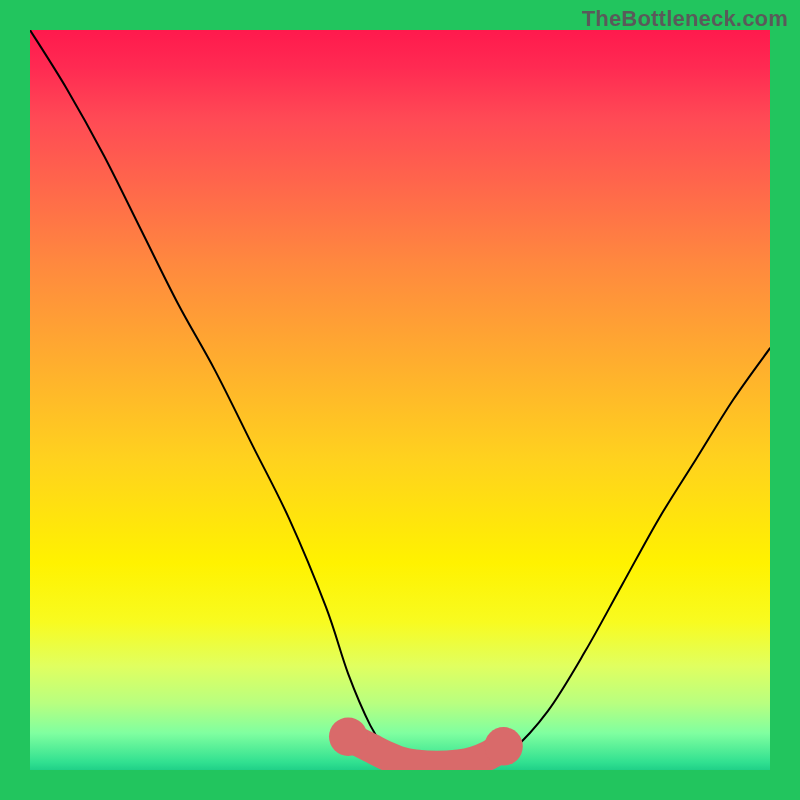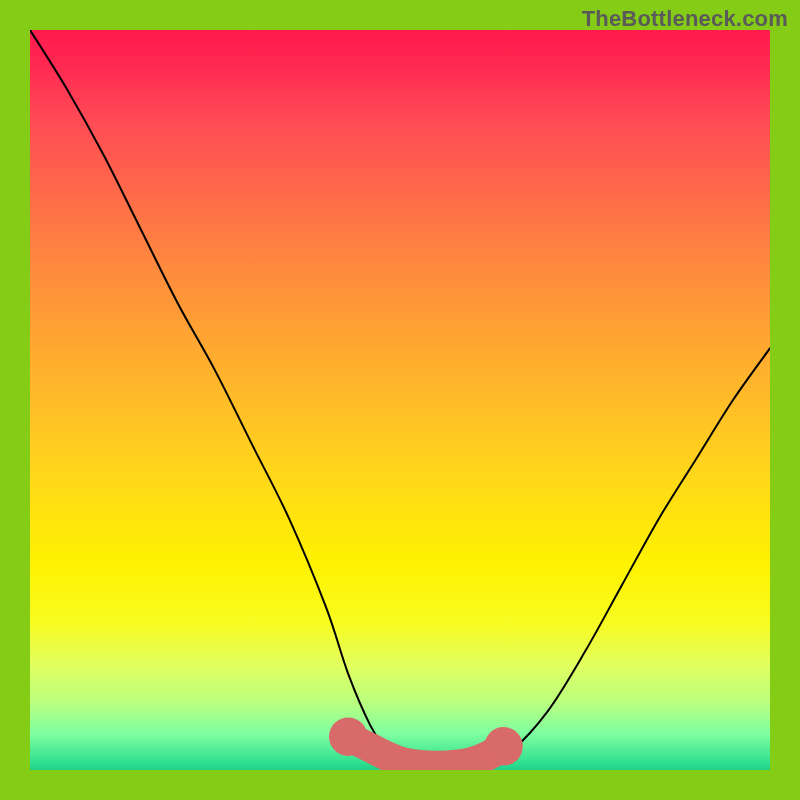--- a/index.html
+++ b/index.html
@@ -1,21 +1,21 @@
 <!DOCTYPE html>
 <html><head>
 <meta charset="utf-8">
 <style>
   * { margin: 0; padding: 0; box-sizing: border-box; }
   html, body { width: 800px; height: 800px; overflow: hidden; background: #000; }
   .frame {
     position: relative;
     width: 800px;
     height: 800px;
-    background: #84cc16;
+    background: #22c55e;
   }
   .plot {
     position: absolute;
     left: 30px;
     top: 30px;
     width: 740px;
     height: 740px;
     overflow: hidden;
   }
   .gradient {

